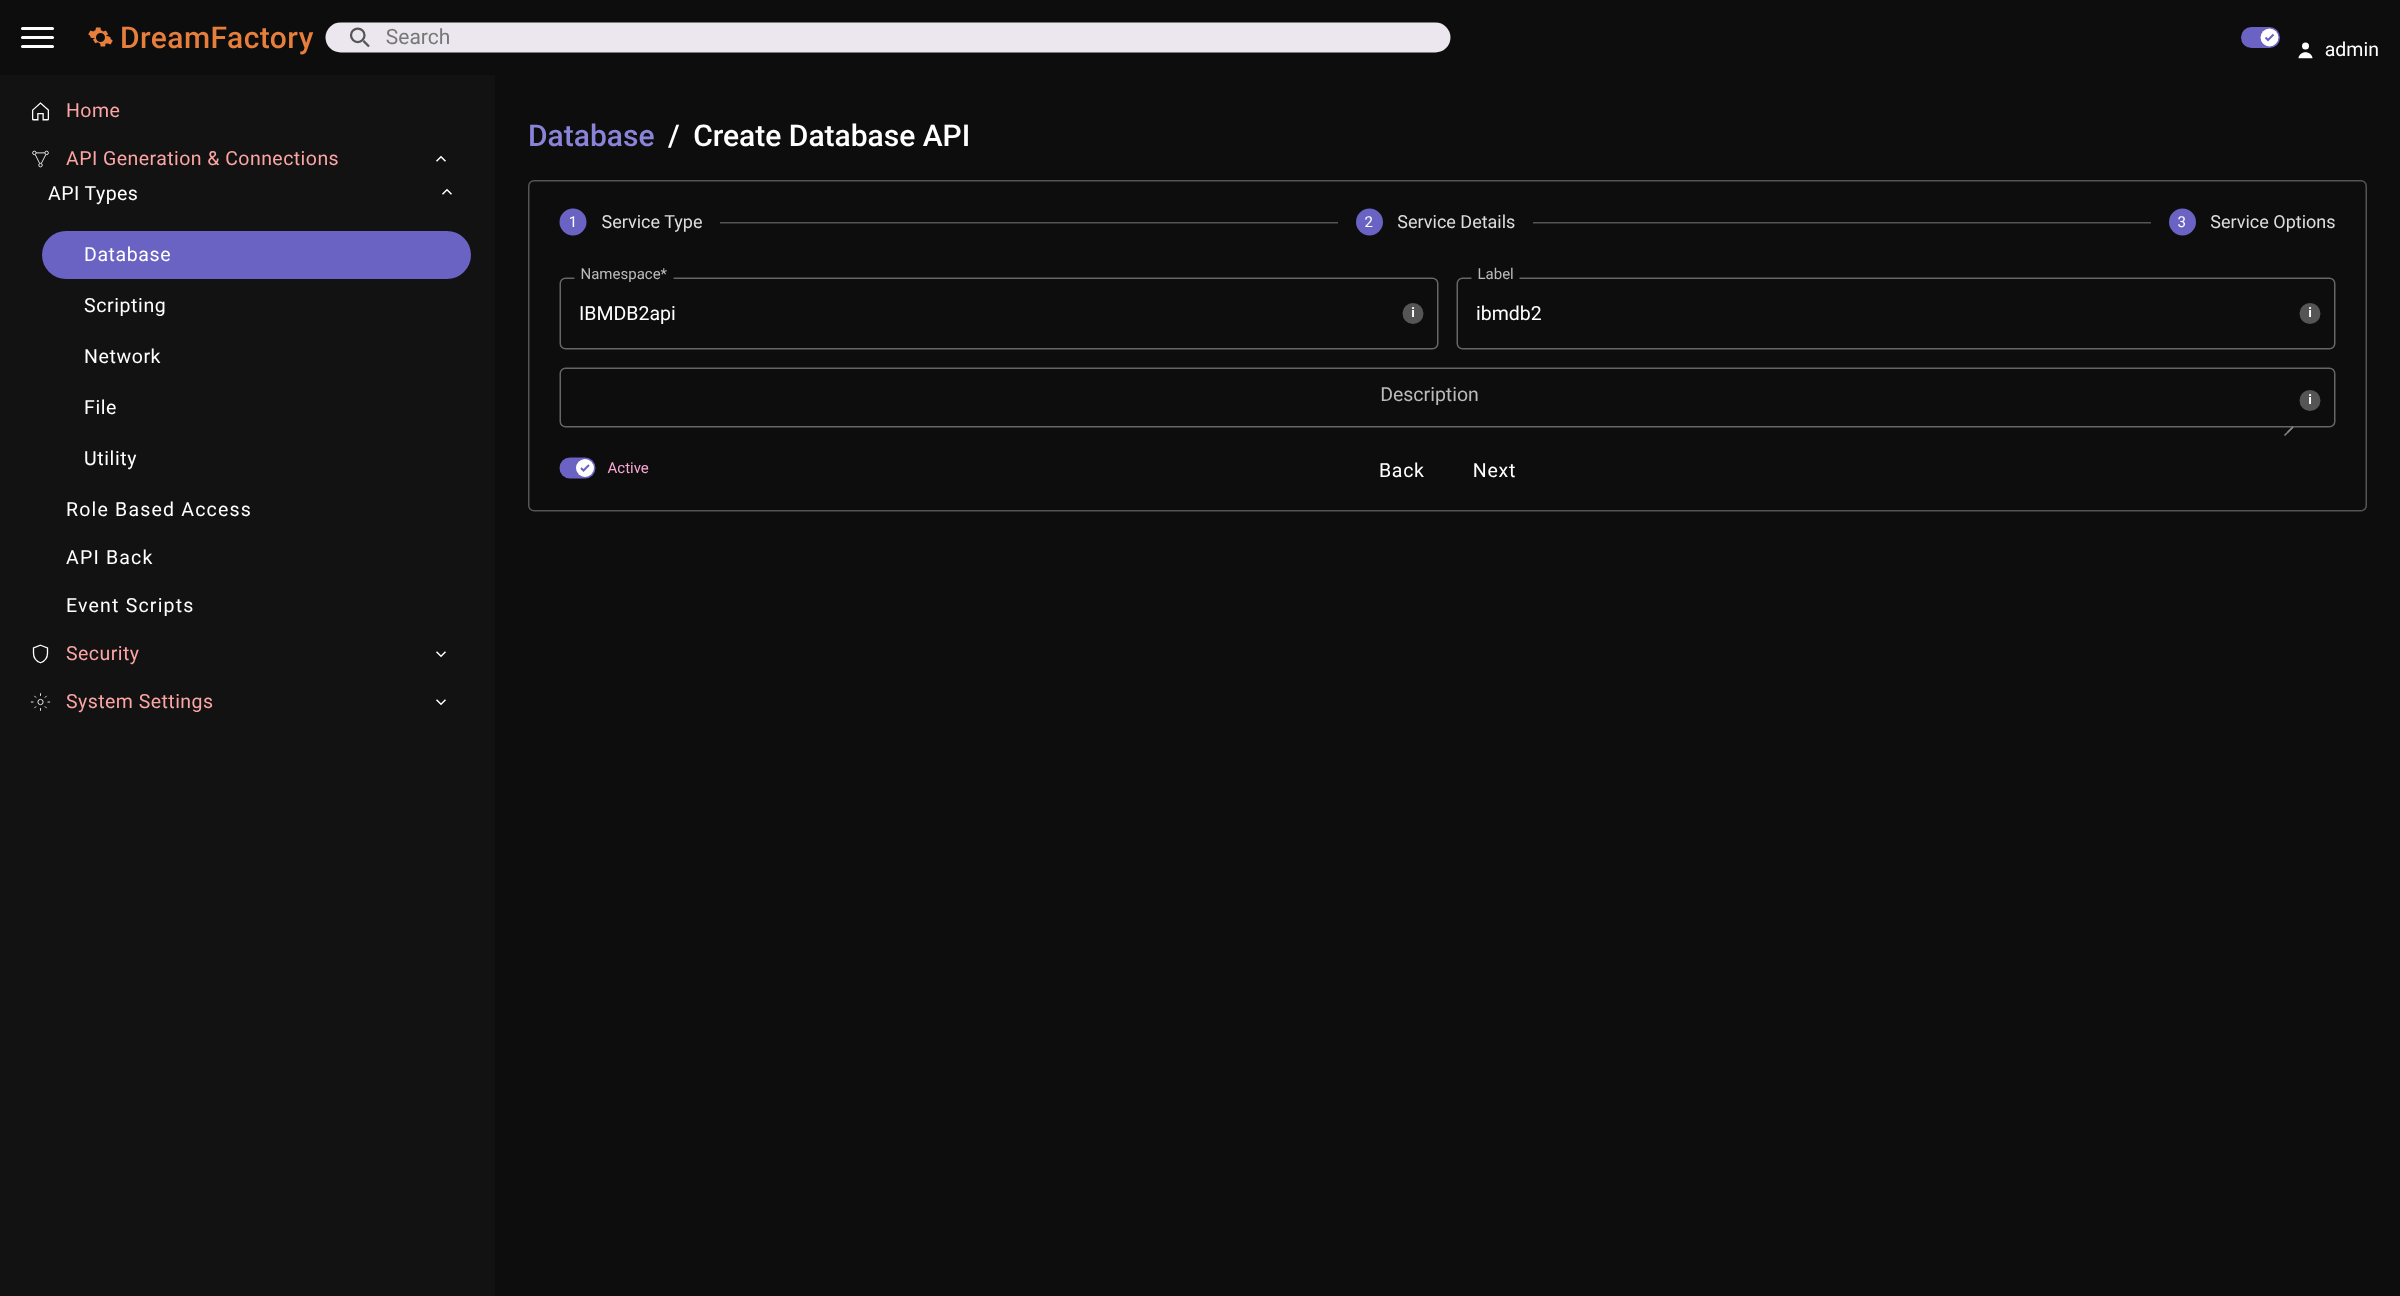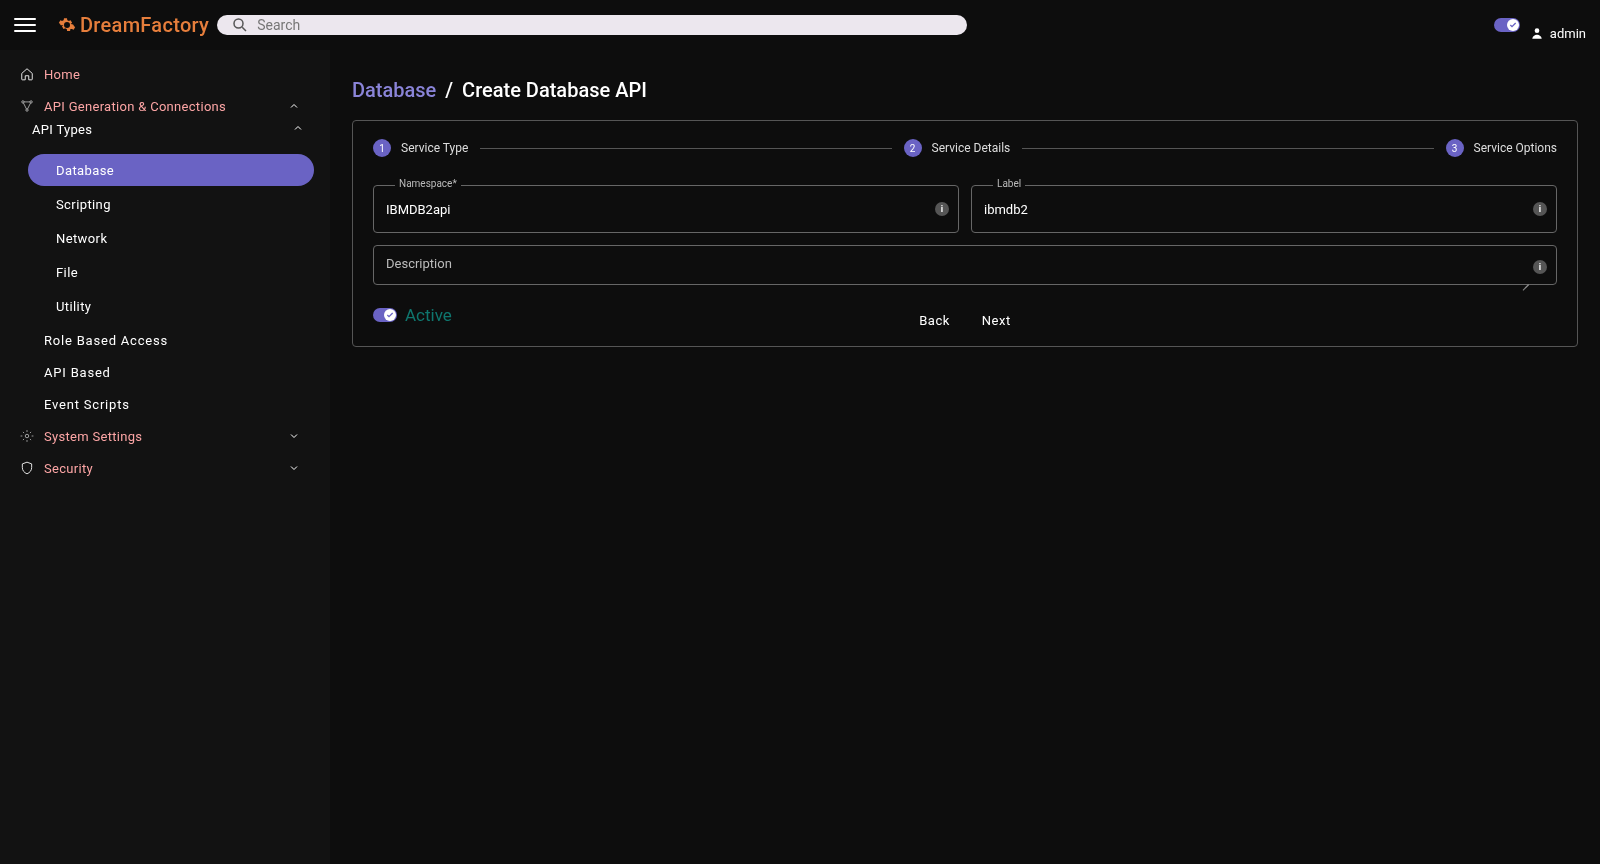--- a/index.html
+++ b/index.html
@@ -34,33 +34,33 @@
 .breadcrumb .bc-sep { color:#fff; margin:0 4px; }
 .breadcrumb .bc-current { color:#fff; }
 .card { border:1px solid #555; border-radius:4px; padding:18px 20px 14px 20px; }
 .stepper { display:flex; align-items:center; margin-bottom:28px; }
 .step { display:flex; align-items:center; gap:10px; }
 .step-num { width:18px; height:18px; border-radius:50%; background:#6a63c4; color:#fff; font-size:10px; display:flex; align-items:center; justify-content:center; }
 .step-label { font-size:12px; color:#ddd; white-space:nowrap; }
 .step-line { flex:1; height:1px; background:#555; margin:0 12px; }
 .form-row { display:flex; gap:12px; margin-bottom:12px; }
 .field { position:relative; flex:1; }
-.field-label { position:absolute; top:-7px; left:22px; background:#0d0d0d; padding:0 4px; font-size:10px; color:#bbb; }
+.field-label { position:absolute; top:-7px; left:10px; background:#0d0d0d; padding:0 4px; font-size:10px; color:#bbb; }
 .field-input { width:100%; height:48px; background:transparent; border:1px solid #666; border-radius:4px; color:#fff; font-size:13px; padding:0 36px 0 12px; outline:none; }
-.field-textarea { width:100%; height:40px; background:transparent; border:1px solid #666; border-radius:4px; color:#fff; font-size:13px; padding:10px 36px 10px 12px; outline:none; resize:none; }
+.field-textarea { width:100%; height:40px; background:transparent; border:1px solid #666; border-radius:4px; color:#fff; font-size:13px; padding:10px 36px 10px 12px; outline:none; resize:none;text-align:center; }
 .field-textarea::placeholder { color:#bbb; }
 .info-icon { position:absolute; right:10px; top:50%; transform:translateY(-50%); width:14px; height:14px; border-radius:50%; background:#555; color:#fff; font-size:9px; display:flex; align-items:center; justify-content:center; font-weight:bold; cursor:pointer; }
 .resize-handle { position:absolute; right:28px; bottom:4px; width:8px; height:8px; }
 .resize-handle::before, .resize-handle::after { content:""; position:absolute; background:#888; }
 .resize-handle::before { width:8px; height:1px; bottom:0; right:0; transform:rotate(-45deg); transform-origin:right bottom; }
 .resize-handle::after { width:5px; height:1px; bottom:0; right:0; transform:rotate(-45deg); transform-origin:right bottom; }
 .toggle-row { display:flex; align-items:center; gap:8px; margin-top:4px; }
 .toggle { width:24px; height:14px; border-radius:8px; background:#6a63c4; display:flex; align-items:center; justify-content:flex-end; padding:1px; cursor:pointer; }
 .toggle .knob { width:12px; height:12px; border-radius:50%; background:#fff; display:flex; align-items:center; justify-content:center; }
-.toggle-label { font-size:17px; color:#0f766e; }
+.toggle-label { font-size:10px; color:#f9a8d4; }
 .btn-row { display:flex; justify-content:center; gap:20px; margin-top:-16px; }
 .btn { background:transparent; border:none; color:#fff; font-size:13px; letter-spacing:0.5px; cursor:pointer; padding:4px 6px; }
 .chev-svg { width:12px; height:12px; }
 </style>
 </head>
 <body>
 
 <div class="header">
   <div class="hamburger">
       <span></span>
@@ -138,41 +138,41 @@
       <div class="nav-leaf">
           <span>File</span>
         </div>
       <div class="nav-leaf">
           <span>Utility</span>
         </div>
       <div class="nav-plain">
           <span>Role Based Access</span>
         </div>
       <div class="nav-plain">
-          <span>API Based</span>
+          <span>API Back</span>
         </div>
       <div class="nav-plain">
           <span>Event Scripts</span>
         </div>
     </div>
     <div class="nav-item">
       <svg width="14" height="14" viewBox="0 0 24 24">
+          <path d="M12 2l8 3v6c0 5-3 9-8 11-5-2-8-6-8-11V5z" stroke="#fff" stroke-width="1.5" fill="none"></path>
+        </svg>
+      <span>Security</span>
+      <svg class="chev chev-svg" viewBox="0 0 24 24">
+          <path d="M6 9l6 6 6-6" stroke="#fff" stroke-width="2" fill="none"></path>
+        </svg>
+    </div>
+    <div class="nav-item">
+      <svg width="14" height="14" viewBox="0 0 24 24">
           <circle cx="12" cy="12" r="3" stroke="#fff" fill="none"></circle>
           <path d="M12 2v3M12 19v3M4 12H1M23 12h-3M5 5l2 2M17 17l2 2M5 19l2-2M17 7l2-2" stroke="#fff"></path>
         </svg>
       <span>System Settings</span>
-      <svg class="chev chev-svg" viewBox="0 0 24 24">
-          <path d="M6 9l6 6 6-6" stroke="#fff" stroke-width="2" fill="none"></path>
-        </svg>
-    </div>
-    <div class="nav-item">
-      <svg width="14" height="14" viewBox="0 0 24 24">
-          <path d="M12 2l8 3v6c0 5-3 9-8 11-5-2-8-6-8-11V5z" stroke="#fff" stroke-width="1.5" fill="none"></path>
-        </svg>
-      <span>Security</span>
       <svg class="chev chev-svg" viewBox="0 0 24 24">
           <path d="M6 9l6 6 6-6" stroke="#fff" stroke-width="2" fill="none"></path>
         </svg>
     </div>
   </div>
 
   <div class="main">
     <div class="breadcrumb">
       <span class="bc-link">Database</span>
       <span class="bc-sep">/</span>

